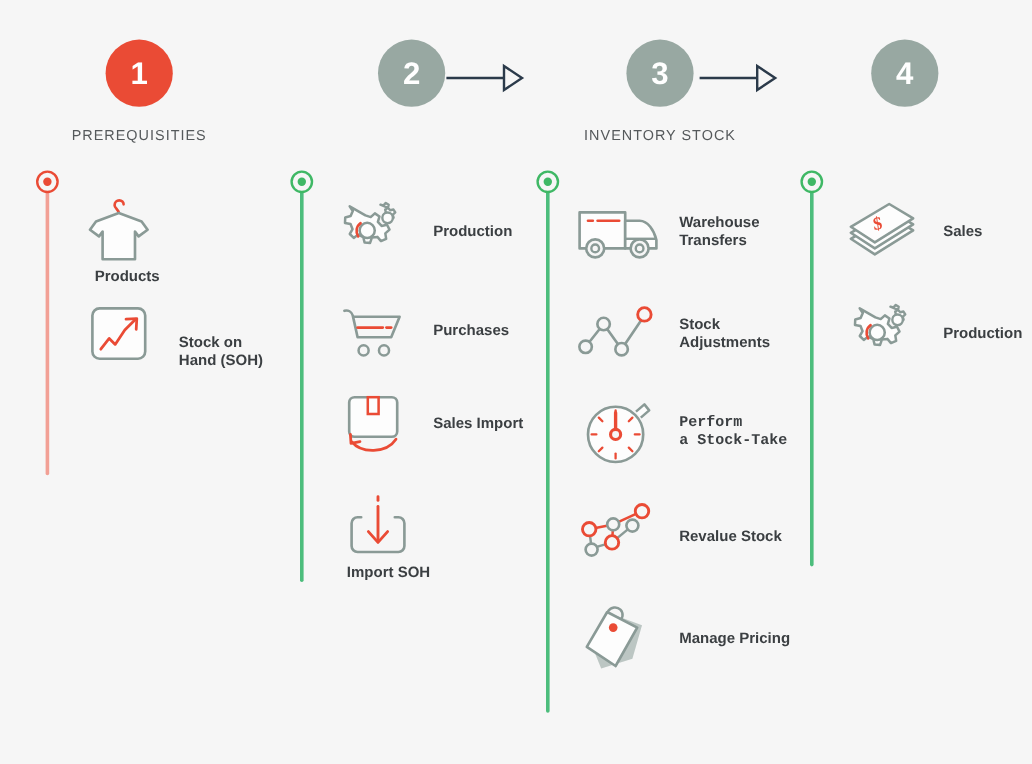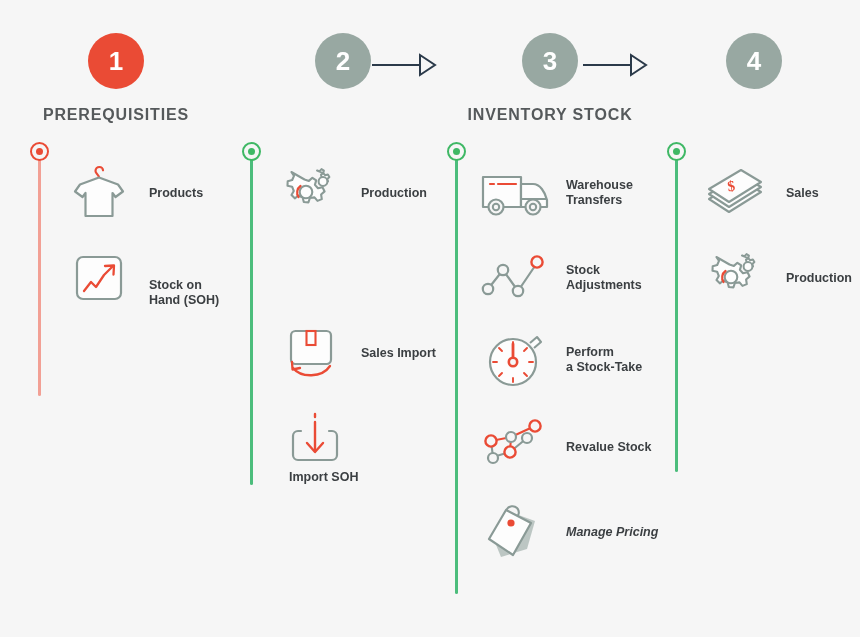--- a/index.html
+++ b/index.html
@@ -18,22 +18,22 @@
     width:56px;height:56px;border-radius:50%;
     display:flex;align-items:center;justify-content:center;
     color:#ffffff;font-size:26px;font-weight:700;
     margin:0 auto;
     letter-spacing:0;
   }
   .badge.red{background:#ea4b35;}
   .badge.grey{background:#98a8a2;}
   .step-title{
     margin-top:17px;
-    font-size:16px;
-    font-weight:700;
+    font-size:12px;
+    font-weight:400;
     letter-spacing:0.85px;
     color:#55595b;
     white-space:nowrap;
   }
   .arrow{position:absolute;}
 
   
   .rail{position:absolute;width:3px;border-radius:2px;}
   .rail.red{background:#f2a095;}
   .rail.green{background:#4cbd7c;}
@@ -116,21 +116,21 @@
   <div class="rail green" style="left:455px;top:152px;height:442px;"></div>
   <div class="pin green" style="left:447px;top:142px;">
       <i></i>
     </div>
 
   <div class="rail green" style="left:675px;top:152px;height:320px;"></div>
   <div class="pin green" style="left:667px;top:142px;">
       <i></i>
     </div>
 
-  <div class="item" style="left:63px;top:163px;">
+  <div class="item" style="left:63px;top:163px;flex-direction:column;">
     <div class="icon-box">
       <svg width="60" height="58" viewBox="0 0 60 58">
         <path d="M30 14 C30 10 26.5 10 26.5 7 C26.5 4.5 28.3 3 30.4 3 C32.5 3 34 4.5 34 6.3" fill="none" stroke="#ea4b35" stroke-width="2.2" stroke-linecap="round"></path>
         <path d="M30 13.5 L11 20.5 L6 27.5 L13.5 33 L16.5 29 L16.5 52 L43.5 52 L43.5 29 L46.5 33 L54 27.5 L49 20.5 Z" fill="#fdfdfd" stroke="#8a9a96" stroke-width="2.2" stroke-linejoin="round"></path>
       </svg>
     </div>
     <div class="item-label">Products</div>
   </div>
 
   <div class="item" style="left:63px;top:248px;align-items:flex-end;">
@@ -156,20 +156,32 @@
         <g fill="#fdfdfd" stroke="#8a9a96" stroke-width="2.1" stroke-linejoin="round">
           <path d="M22.5 15.5 l4.4 1.4 3.5-3.1 3.8 2.6 -1.3 4.5 3.1 3.4 4.5-1 2.1 4.1 -3.5 3.1 .7 4.6 -4.3 1.8 -3-3.5 -4.6 .6 -1.5 4.4 -4.6-.4 -1.1-4.5 -4.2-2 -3.7 2.8 -3.3-3.3 2.3-4 -1.7-4.3 -4.6-.9 .2-4.6 4.5-1.2 1.8-4.2 -2.6-3.8z"></path>
           <circle cx="24" cy="28" r="6.3"></circle>
         </g>
         <path d="M16.5 33 A8 8 0 0 1 18.5 22" fill="none" stroke="#ea4b35" stroke-width="2.2" stroke-linecap="round"></path>
       </svg>
     </div>
     <div class="item-label">Production</div>
   </div>
 
+  <div class="item" style="left:275px;top:245px;">
+    <div class="icon-box">
+      <svg width="60" height="54" viewBox="0 0 60 54">
+        <path d="M6 11 C9 10.3 12 11.5 13 15 L17 33 L45 33 L52 16 L14.5 16" fill="none" stroke="#8a9a96" stroke-width="2.2" stroke-linejoin="round" stroke-linecap="round"></path>
+        <line x1="17" y1="25" x2="38" y2="25" stroke="#ea4b35" stroke-width="2.2" stroke-linecap="round"></line>
+        <line x1="41" y1="25" x2="45" y2="25" stroke="#ea4b35" stroke-width="2.2" stroke-linecap="round"></line>
+        <circle cx="22" cy="44" r="4.2" fill="none" stroke="#8a9a96" stroke-width="2.1"></circle>
+        <circle cx="39" cy="44" r="4.2" fill="none" stroke="#8a9a96" stroke-width="2.1"></circle>
+      </svg>
+    </div>
+    <div class="item-label">Purchases</div>
+  </div>
 
   <div class="item" style="left:275px;top:323px;">
     <div class="icon-box">
       <svg width="58" height="58" viewBox="0 0 58 58">
         <rect x="9" y="7" width="40" height="33" rx="4.5" fill="#fdfdfd" stroke="#8a9a96" stroke-width="2.2"></rect>
         <rect x="24.5" y="7" width="9" height="14" fill="#fdfdfd" stroke="#ea4b35" stroke-width="2.1"></rect>
         <path d="M11 44 C19 54 40 54 48 42" fill="none" stroke="#ea4b35" stroke-width="2.3" stroke-linecap="round"></path>
         <path d="M10 38 L10.5 45.5 L18 44" fill="none" stroke="#ea4b35" stroke-width="2.3" stroke-linecap="round" stroke-linejoin="round"></path>
       </svg>
     </div>
@@ -213,21 +225,21 @@
         <circle cx="8" cy="38" r="5.2" fill="#f6f6f6" stroke="#8a9a96" stroke-width="2.2"></circle>
         <circle cx="23" cy="19" r="5.2" fill="#f6f6f6" stroke="#8a9a96" stroke-width="2.2"></circle>
         <circle cx="38" cy="40" r="5.2" fill="#f6f6f6" stroke="#8a9a96" stroke-width="2.2"></circle>
         <circle cx="57" cy="11" r="5.6" fill="#f6f6f6" stroke="#ea4b35" stroke-width="2.4"></circle>
       </svg>
     </div>
     <div class="item-label">Stock
 Adjustments</div>
   </div>
 
-  <div class="item" style="left:480px;top:330px;">
+  <div class="item" style="left:480px;top:330px;font-family:Liberation Mono, monospace;">
     <div class="icon-box">
       <svg width="64" height="62" viewBox="0 0 64 62">
         <circle cx="29" cy="33" r="23" fill="#fdfdfd" stroke="#8a9a96" stroke-width="2.2"></circle>
         <path d="M46 14 L53 8 L57 13 L50 19" fill="#fdfdfd" stroke="#8a9a96" stroke-width="2.1" stroke-linejoin="round"></path>
         <g stroke="#ea4b35" stroke-width="1.9" stroke-linecap="round">
           <line x1="29" y1="13" x2="29" y2="17"></line>
           <line x1="29" y1="49" x2="29" y2="53"></line>
           <line x1="9" y1="33" x2="13" y2="33"></line>
           <line x1="45" y1="33" x2="49" y2="33"></line>
           <line x1="15" y1="19" x2="18" y2="22"></line>
@@ -256,21 +268,21 @@
         <circle cx="11" cy="22" r="5.6" fill="#f6f6f6" stroke="#ea4b35" stroke-width="2.4"></circle>
         <circle cx="30" cy="33" r="5.6" fill="#f6f6f6" stroke="#ea4b35" stroke-width="2.4"></circle>
         <circle cx="31" cy="18" r="5.0" fill="#f6f6f6" stroke="#8a9a96" stroke-width="2.2"></circle>
         <circle cx="47" cy="19" r="5.0" fill="#f6f6f6" stroke="#8a9a96" stroke-width="2.2"></circle>
         <circle cx="13" cy="39" r="5.0" fill="#f6f6f6" stroke="#8a9a96" stroke-width="2.2"></circle>
       </svg>
     </div>
     <div class="item-label">Revalue Stock</div>
   </div>
 
-  <div class="item" style="left:480px;top:502px;font-style:italic;">
+  <div class="item" style="left:480px;top:502px;">
     <div class="icon-box">
       <svg width="66" height="62" viewBox="0 0 66 62">
         <path d="M30 12 L52 20 L44 48 L18 56 L9 34 Z" fill="#a8b5b1" opacity="0.75"></path>
         <path d="M24 8 C26 5 31 4 34 7 C37 10 36 15 33 17" fill="none" stroke="#8a9a96" stroke-width="2.1" stroke-linecap="round"></path>
         <path d="M23 9 L48 22 L30 54 L6 38 Z" fill="#fdfdfd" stroke="#8a9a96" stroke-width="2.2" stroke-linejoin="round"></path>
         <circle cx="28" cy="22" r="3.6" fill="#ea4b35"></circle>
       </svg>
     </div>
     <div class="item-label">Manage Pricing</div>
   </div>

